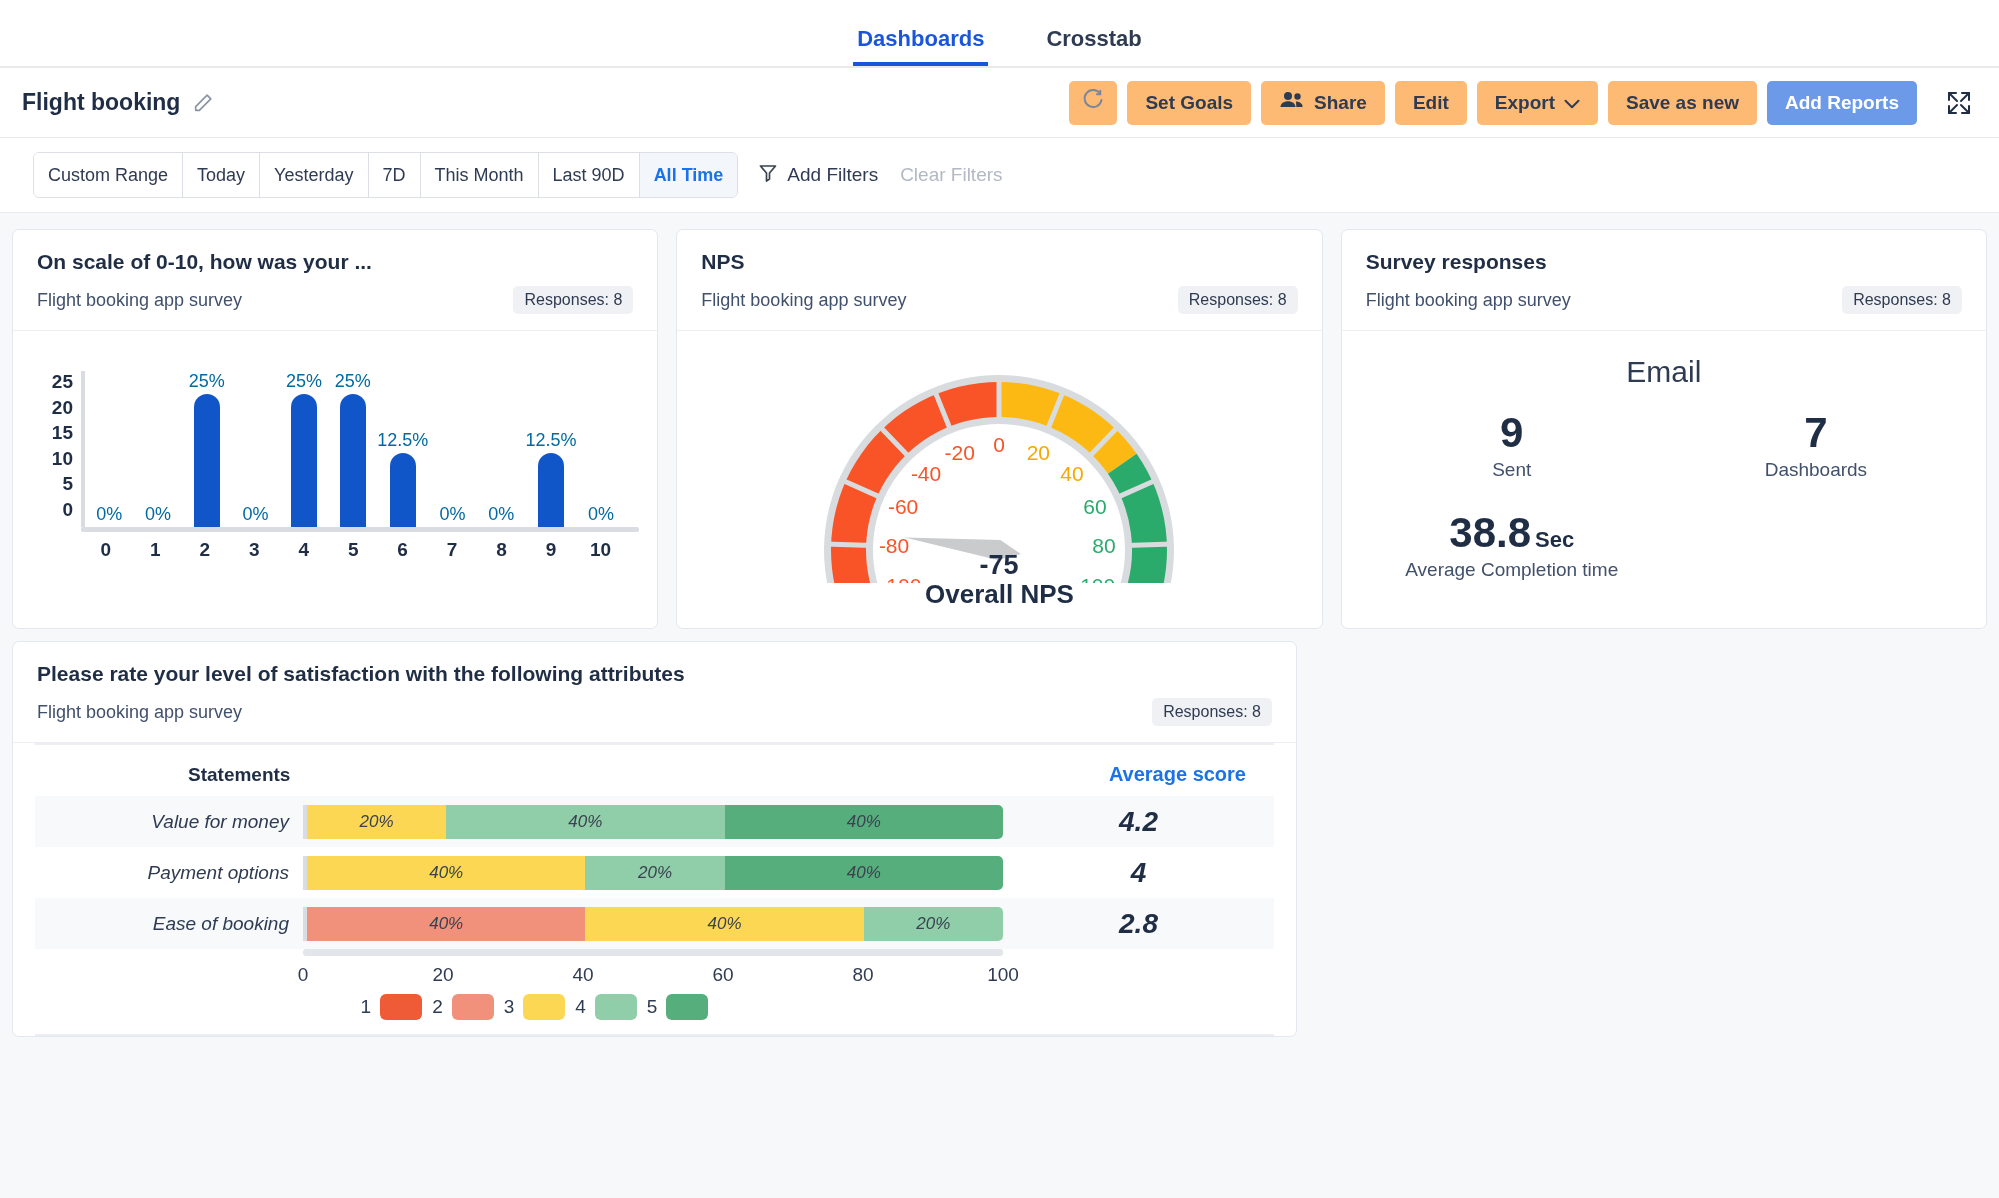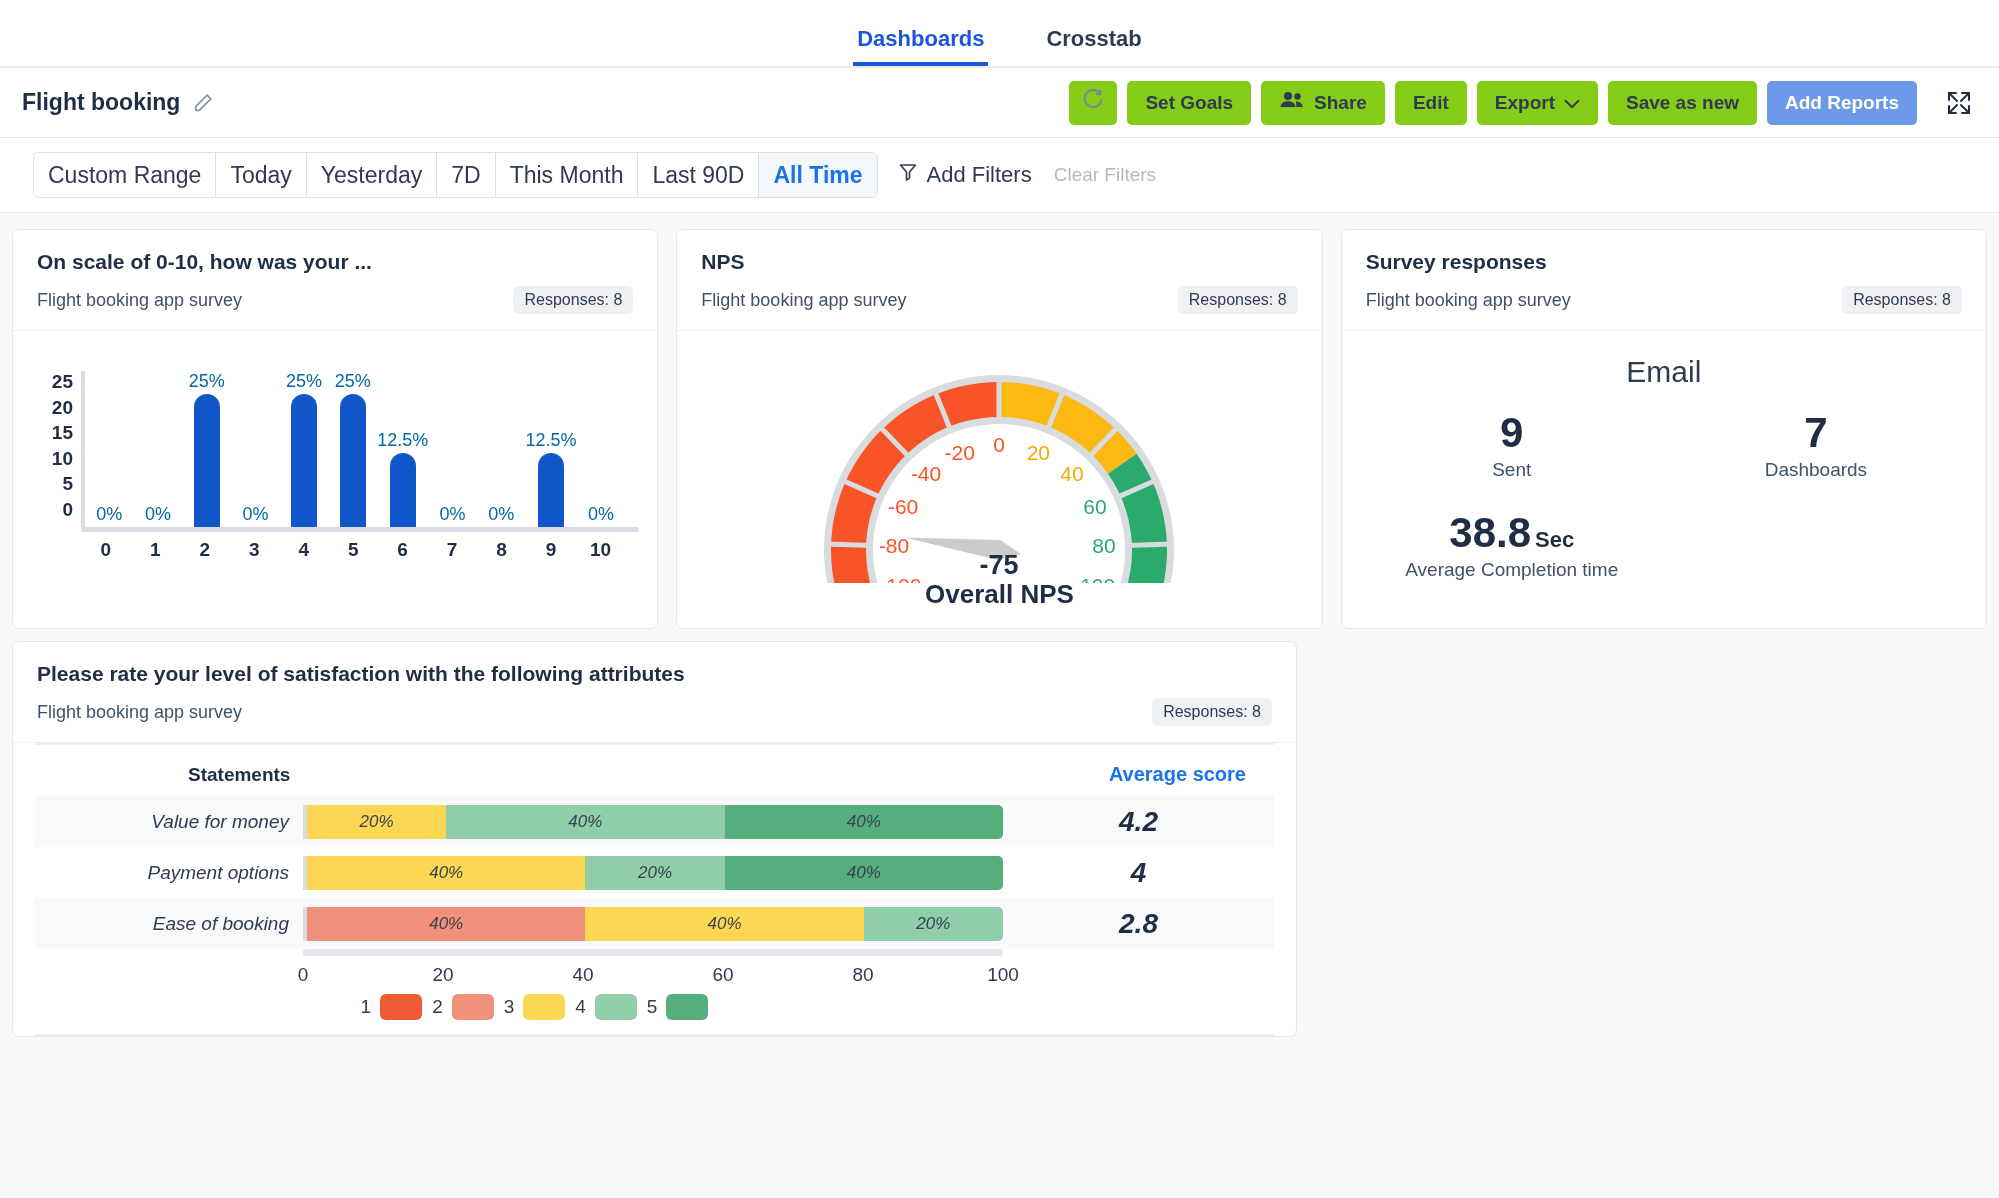--- a/index.html
+++ b/index.html
@@ -53,21 +53,21 @@
     display: inline-flex;
     cursor: pointer;
   }
   .toolbar {
     margin-left: auto;
     display: flex;
     align-items: center;
     gap: 10px;
   }
   .btn {
-    background: #84cc16;
+    background: #fdba74;
     border: none;
     border-radius: 5px;
     height: 44px;
     padding: 0 18px;
     font-size: 19px;
     font-weight: 600;
     color: #2f3b52;
     font-family: "Liberation Sans", sans-serif;
     cursor: pointer;
     display: inline-flex;
@@ -96,33 +96,33 @@
   .seg {
     display: flex;
     border: 1px solid #dcdfe4;
     border-radius: 6px;
     overflow: hidden;
     height: 46px;
   }
   .seg-item {
     display: flex; align-items: center;
     padding: 0 14px;
-    font-size: 23px;
+    font-size: 18px;
     color: #2f3b52;
     border-right: 1px solid #dcdfe4;
     cursor: pointer;
     background: #fff;
     white-space: nowrap;
   }
   .seg-item:last-child { border-right: none; }
   .seg-item.active { color: #1a73e8; font-weight: 600; background: #f3f6fb; }
   .addfilters {
     display: flex; align-items: center; gap: 9px;
     margin-left: 20px;
-    font-size: 22px;
+    font-size: 19px;
     color: #2f3b52;
     cursor: pointer;
   }
   .clearfilters {
     margin-left: 22px;
     font-size: 19px;
     color: #b3b9c4;
     cursor: pointer;
   }
 

